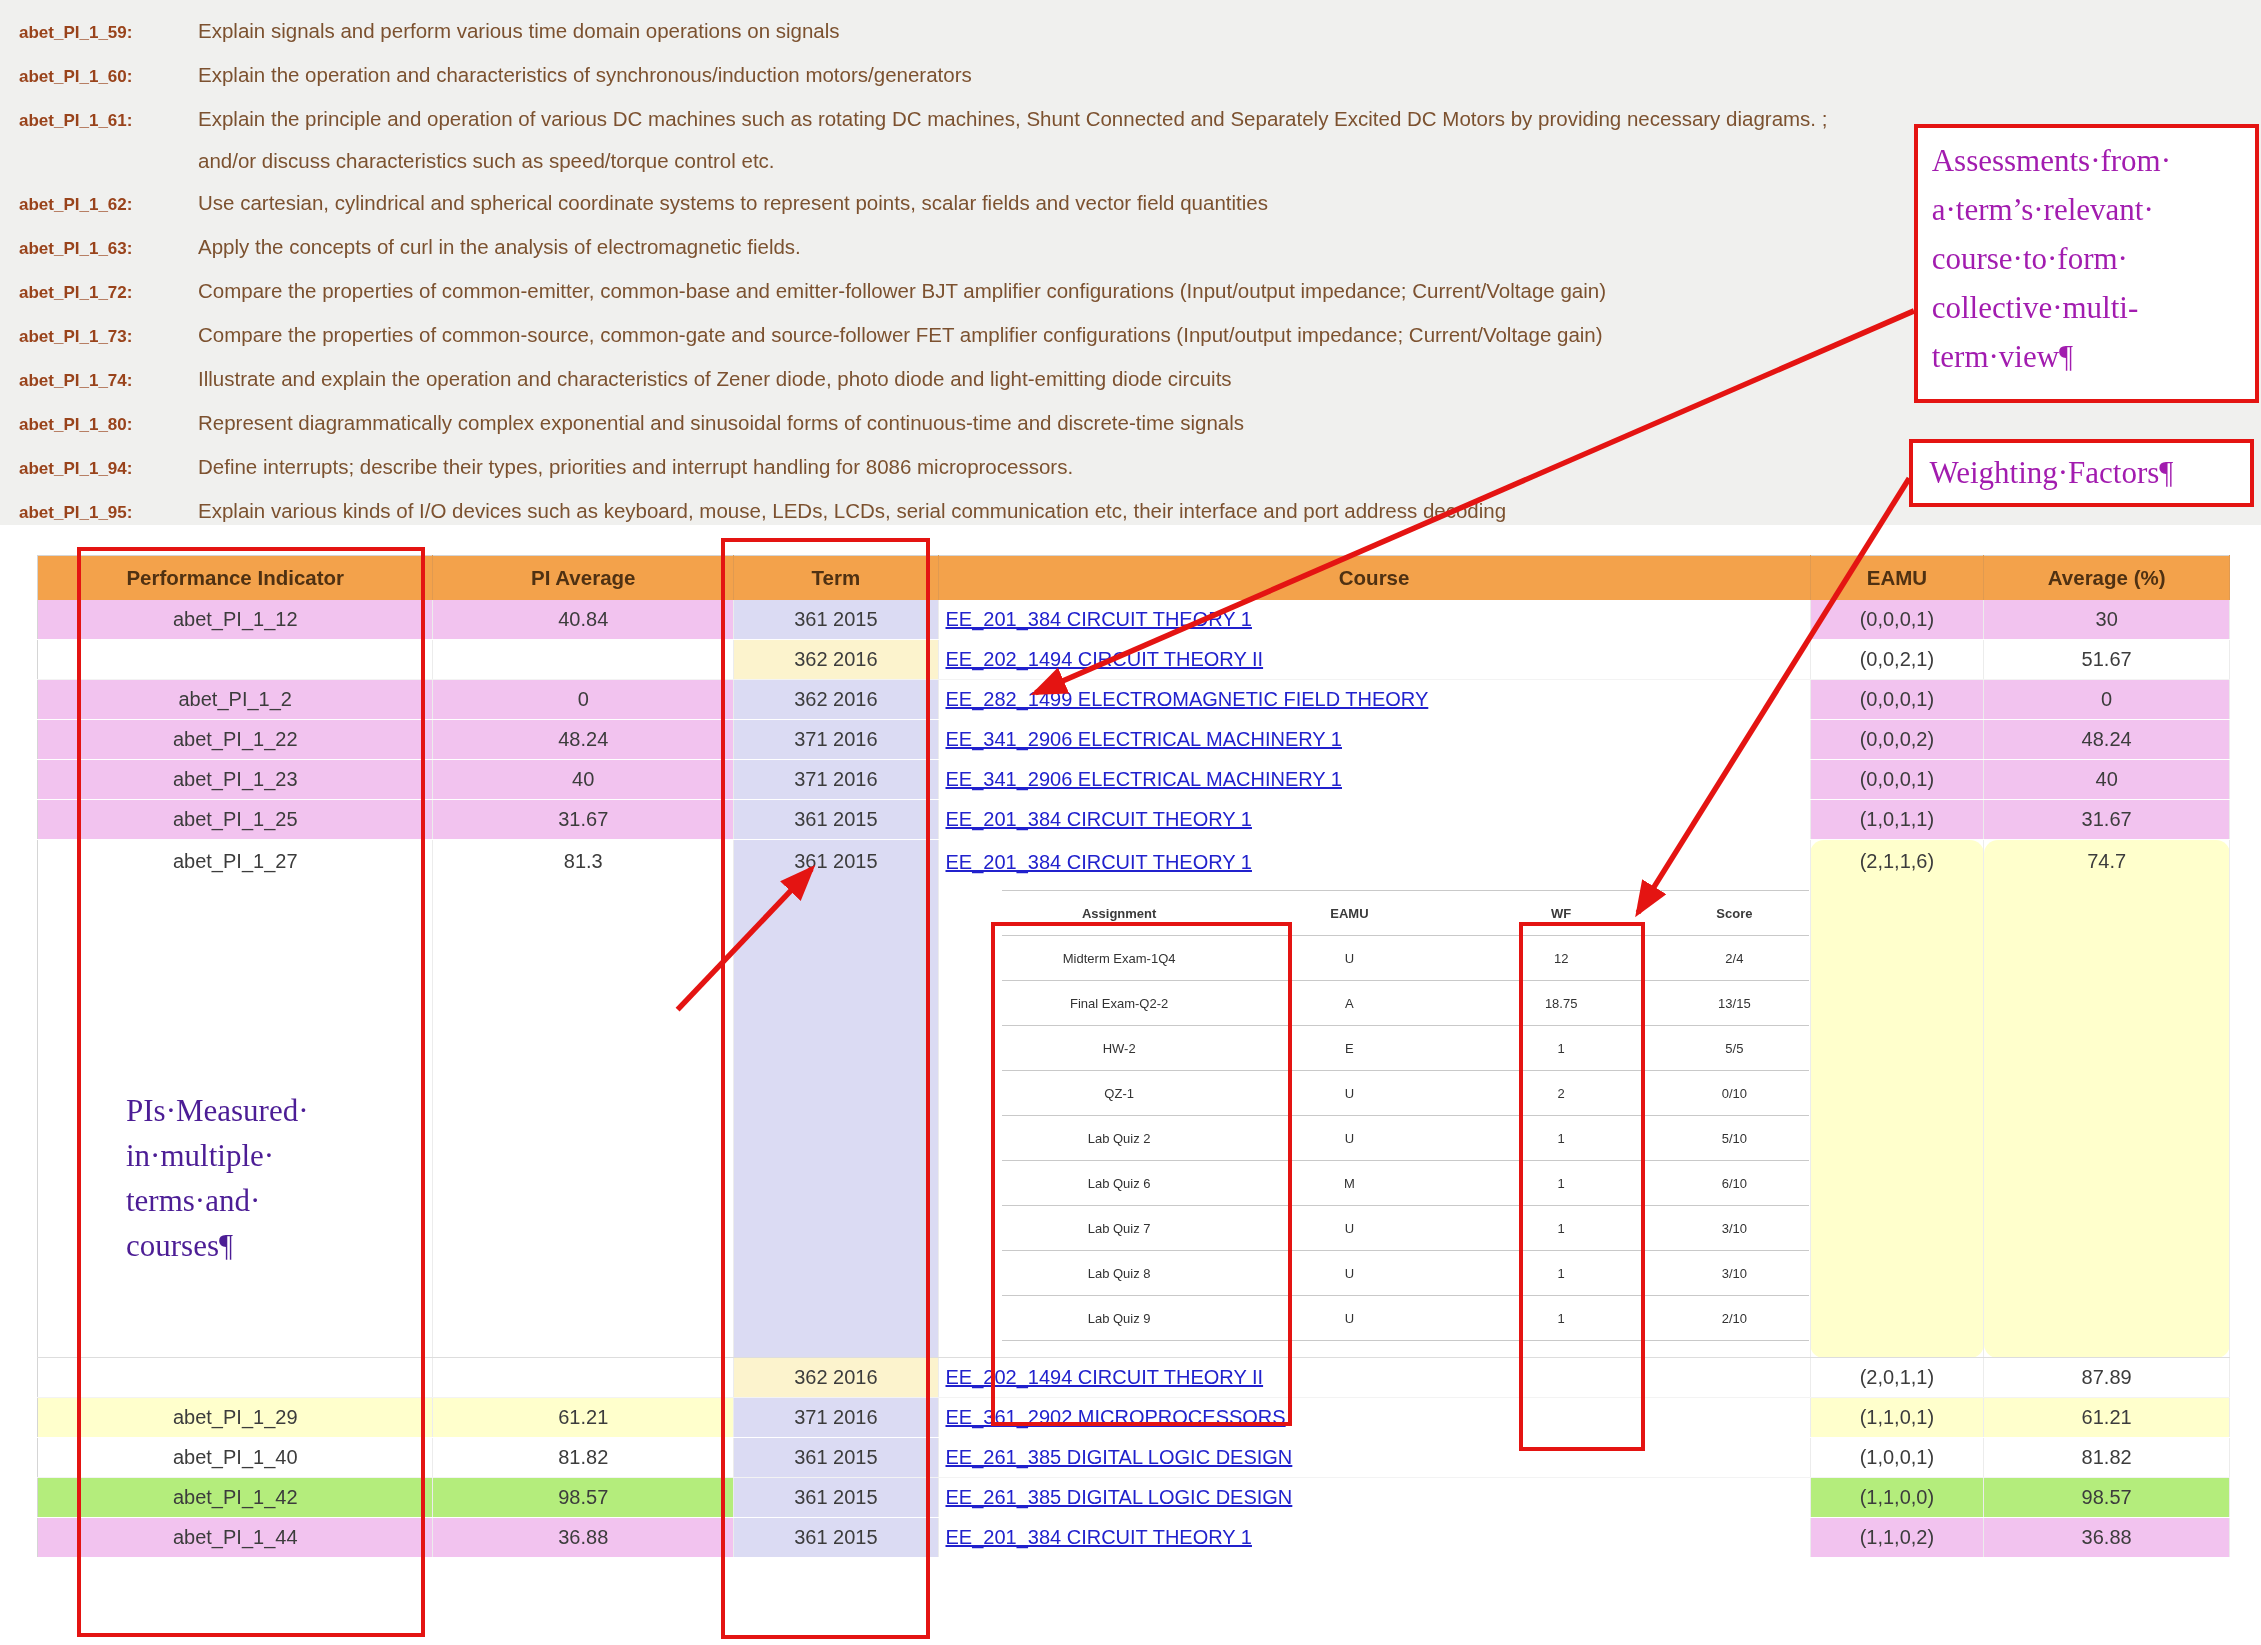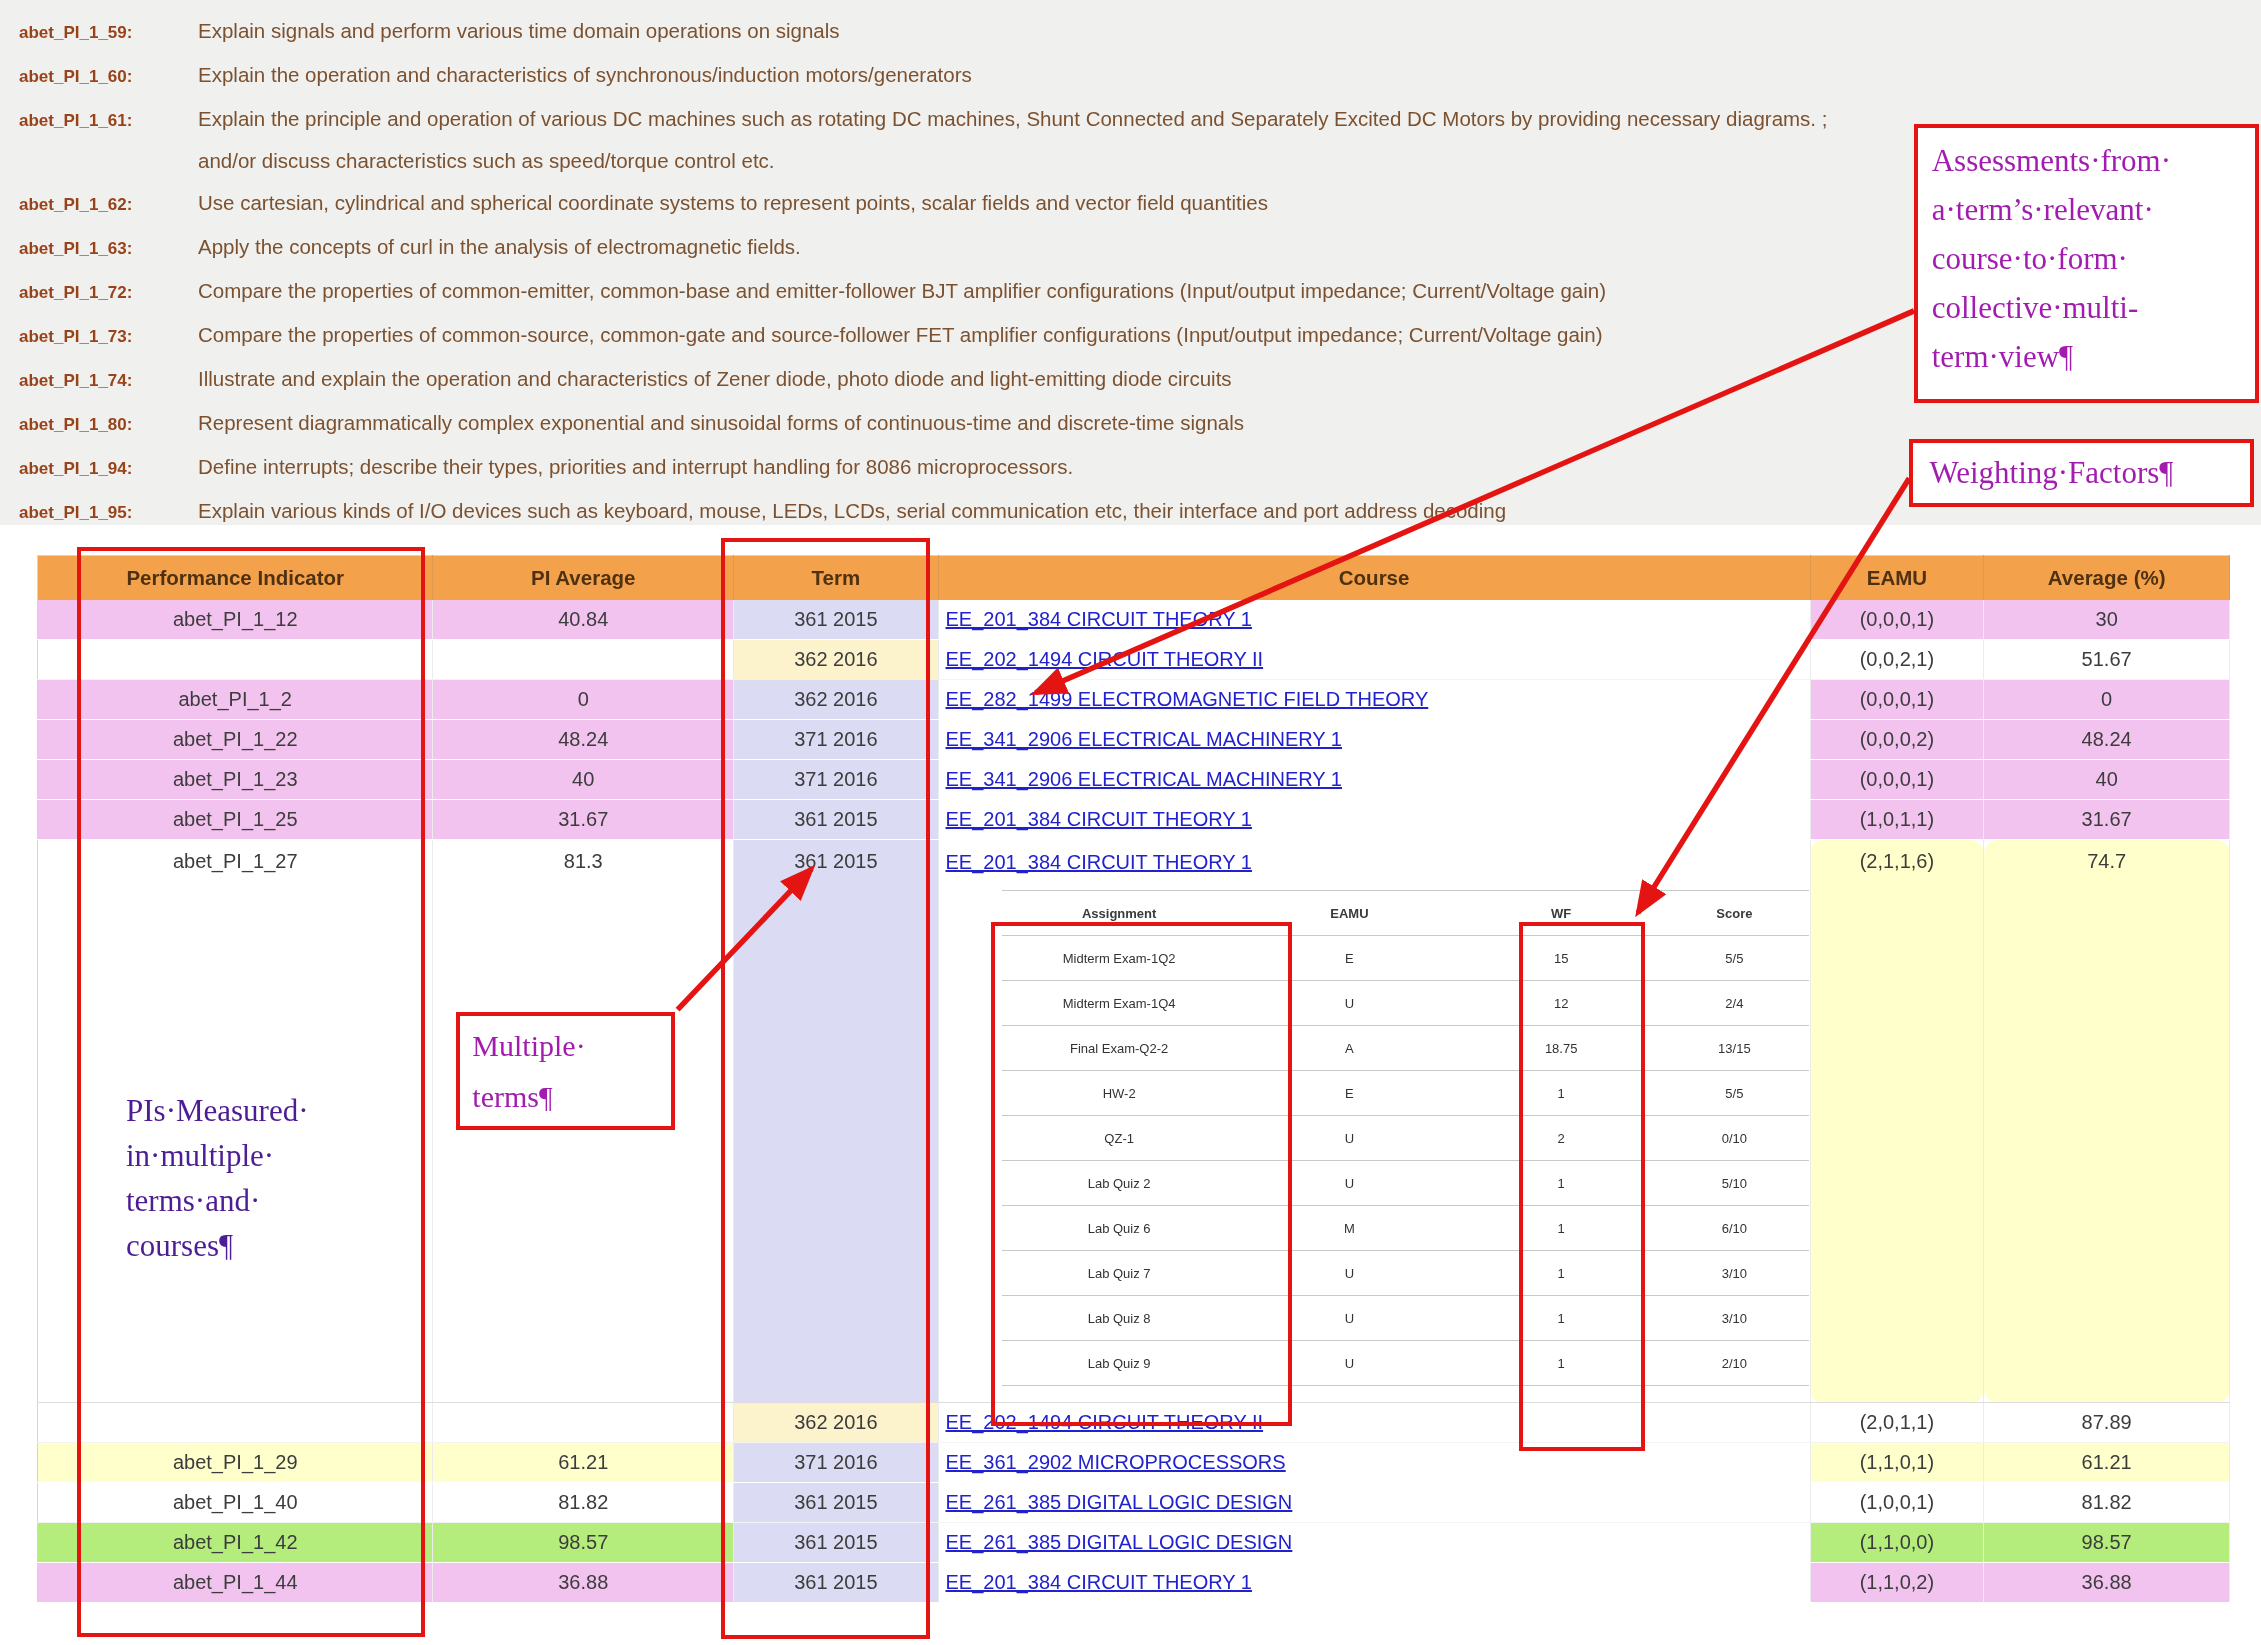--- a/index.html
+++ b/index.html
@@ -213,26 +213,20 @@
                 <col style="width:148px">
               </colgroup>
             <tbody>
               <tr class="nhead">
                 <td>Assignment</td>
                 <td>EAMU</td>
                 <td>WF</td>
                 <td>Score</td>
               </tr>
               <tr>
-                  <td>Midterm Exam-1Q2</td>
-                  <td>E</td>
-                  <td>15</td>
-                  <td>5/5</td>
-                </tr>
-              <tr>
                   <td>Midterm Exam-1Q4</td>
                   <td>U</td>
                   <td>12</td>
                   <td>2/4</td>
                 </tr>
               <tr>
                   <td>Final Exam-Q2-2</td>
                   <td>A</td>
                   <td>18.75</td>
                   <td>13/15</td>
@@ -348,24 +342,20 @@
   <div class="annot-box box-assessments">
     <div>Assessments·from·</div>
     <div>a·term’s·relevant·</div>
     <div>course·to·form·</div>
     <div>collective·multi-</div>
     <div>term·view¶</div>
   </div>
 
   <div class="annot-box box-weighting">Weighting·Factors¶</div>
 
-  <div class="annot-box box-multiterms">
-    <div>Multiple·</div>
-    <div>terms¶</div>
-  </div>
 
   <div class="note-pis">
     <div>PIs·Measured·</div>
     <div>in·multiple·</div>
     <div>terms·and·</div>
     <div>courses¶</div>
   </div>
 
 </div>
 

